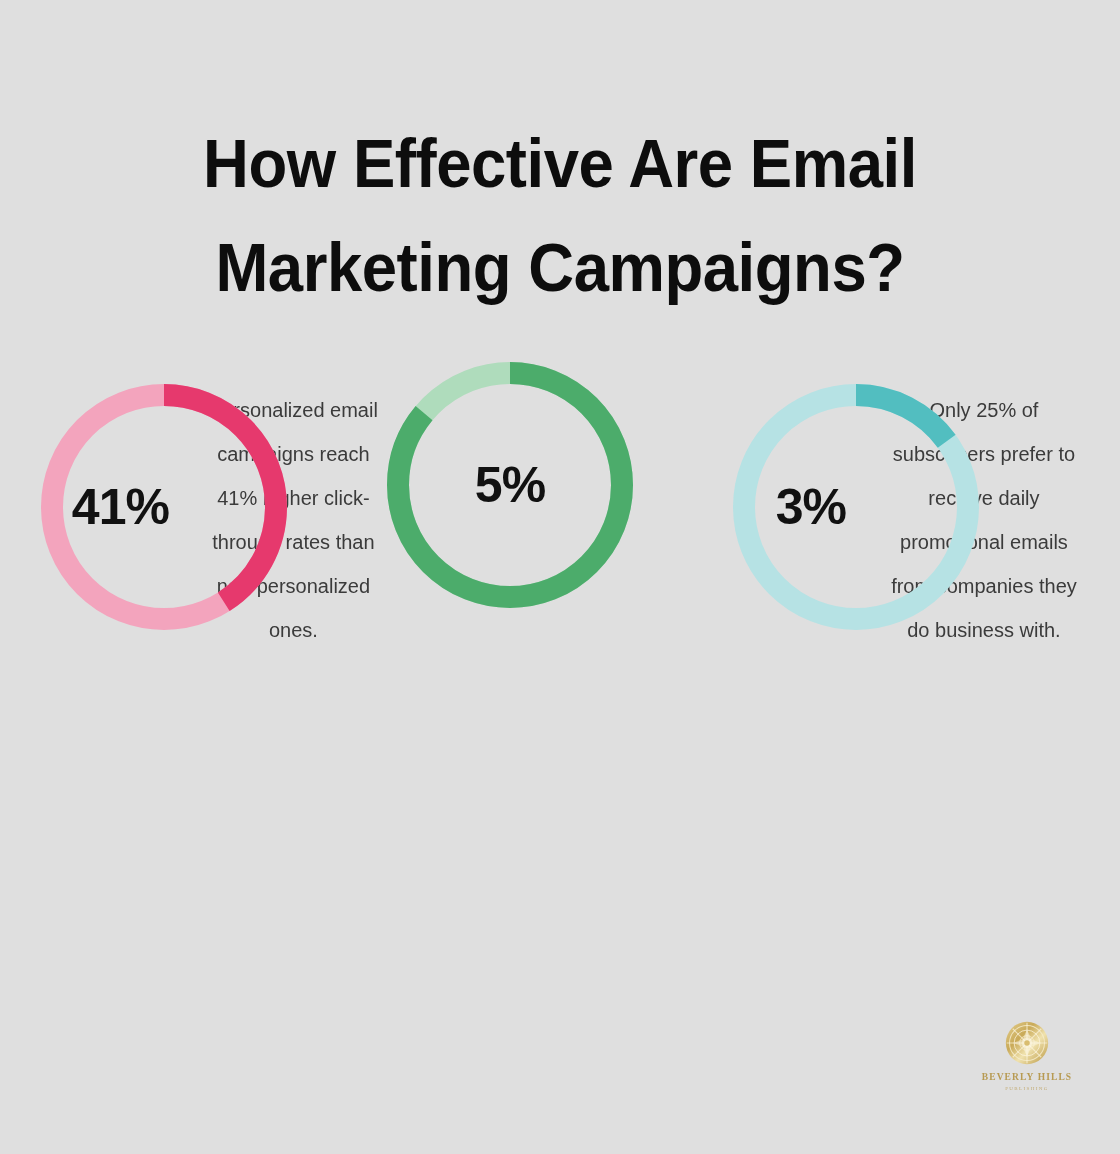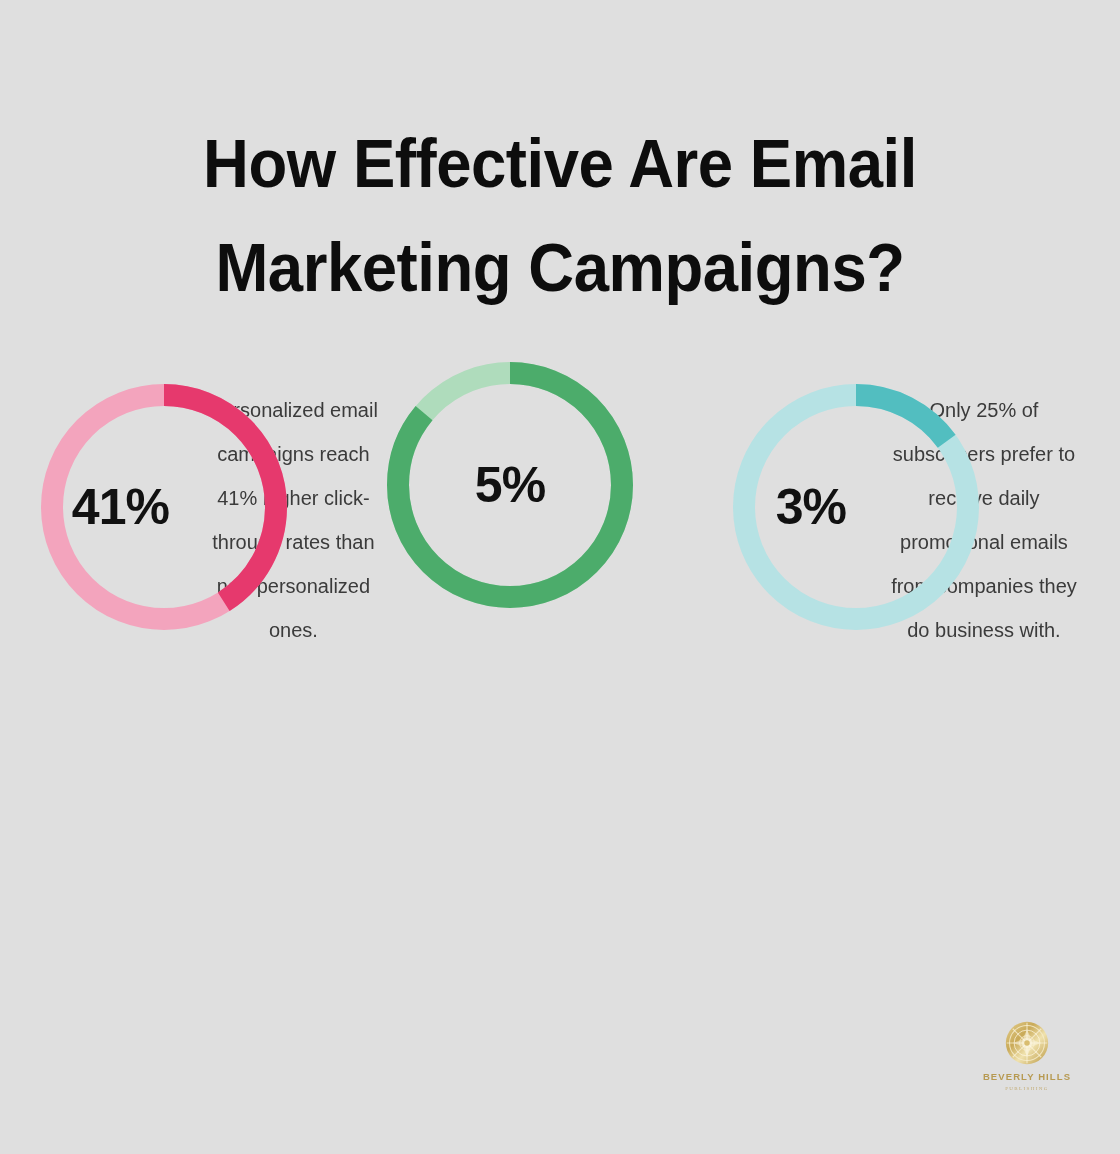--- a/index.html
+++ b/index.html
@@ -111,21 +111,21 @@
   }
 
   .logo-mark {
     width: 46px;
     height: 46px;
     margin: 0 auto 5px auto;
     display: block;
   }
 
   .logo-name {
-    font-family: Liberation Sans, sans-serif;
+    font-family: Liberation Serif, serif;
     font-size: 9.5px;
     letter-spacing: 1.1px;
     color: #b79a52;
     font-weight: bold;
     line-height: 12px;
   }
 
   .logo-sub {
     font-family: "Liberation Serif", serif;
     font-size: 5px;

